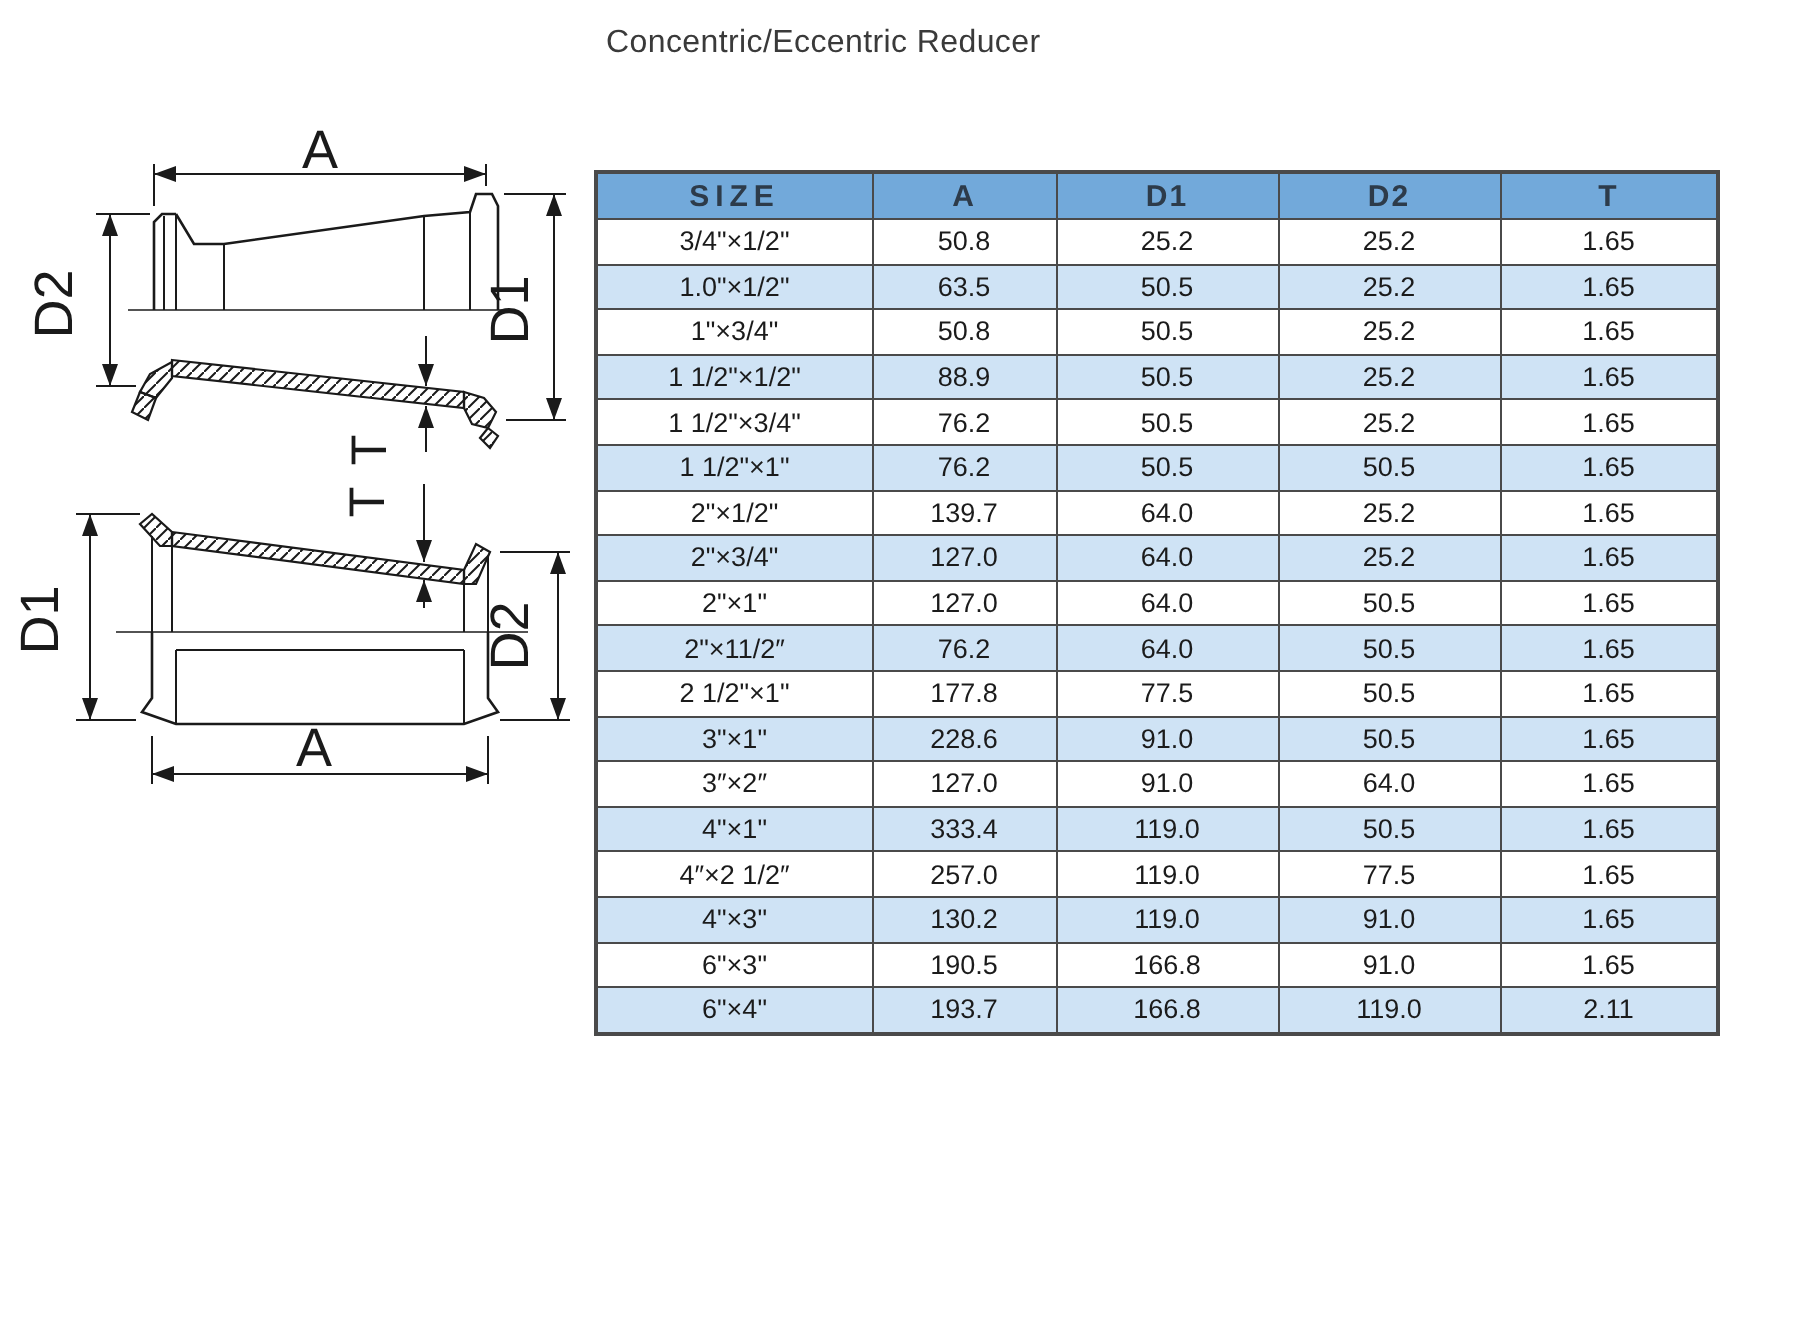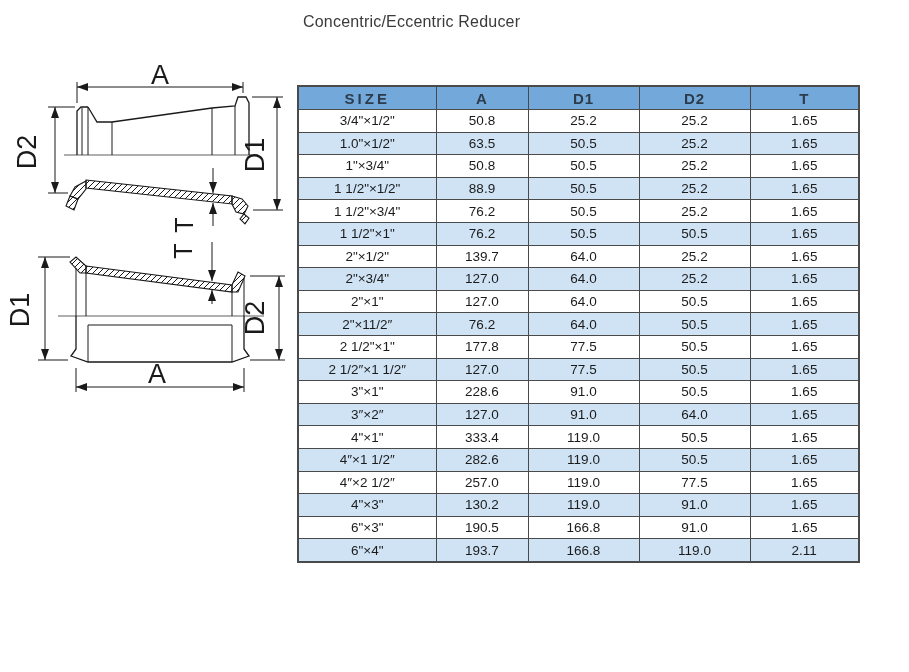--- a/index.html
+++ b/index.html
@@ -235,50 +235,36 @@
         <td>1.65</td>
       </tr>
       <tr>
         <td>2 1/2"×1"</td>
         <td>177.8</td>
         <td>77.5</td>
         <td>50.5</td>
         <td>1.65</td>
       </tr>
       <tr>
-        <td>2 1/2″×1 1/2″</td>
-        <td>127.0</td>
-        <td>77.5</td>
-        <td>50.5</td>
-        <td>1.65</td>
-      </tr>
-      <tr>
         <td>3"×1"</td>
         <td>228.6</td>
         <td>91.0</td>
         <td>50.5</td>
         <td>1.65</td>
       </tr>
       <tr>
         <td>3″×2″</td>
         <td>127.0</td>
         <td>91.0</td>
         <td>64.0</td>
         <td>1.65</td>
       </tr>
       <tr>
         <td>4"×1"</td>
         <td>333.4</td>
-        <td>119.0</td>
-        <td>50.5</td>
-        <td>1.65</td>
-      </tr>
-      <tr>
-        <td>4″×1 1/2″</td>
-        <td>282.6</td>
         <td>119.0</td>
         <td>50.5</td>
         <td>1.65</td>
       </tr>
       <tr>
         <td>4″×2 1/2″</td>
         <td>257.0</td>
         <td>119.0</td>
         <td>77.5</td>
         <td>1.65</td>

